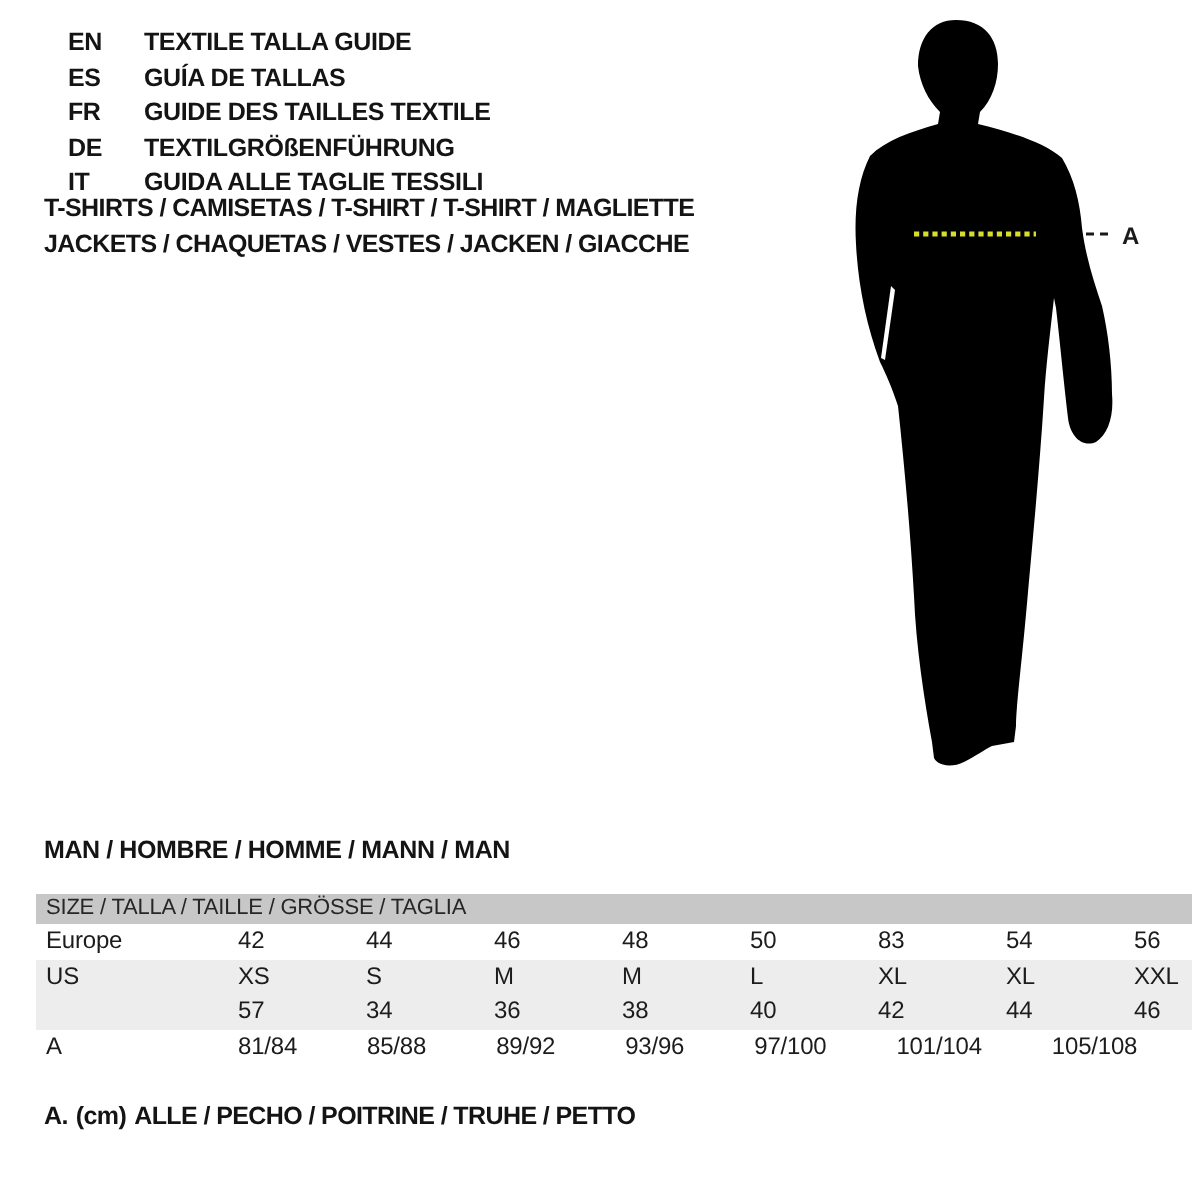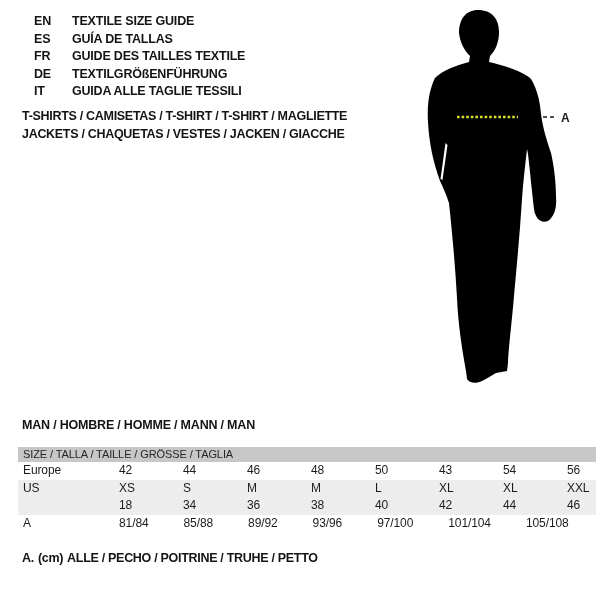--- a/index.html
+++ b/index.html
@@ -9,21 +9,21 @@
   }
   .abs{position:absolute;}
 
   
   .lang-list{left:22px;top:13px;}
   .lang-row{display:flex;height:17.5px;line-height:17.5px;
     font-size:12.5px;font-weight:700;letter-spacing:-0.2px;color:#141414;padding-left:12px;}
   .lang-code{width:38px;flex:0 0 38px;}
 
   
-  .category{left:22px;top:108px;font-size:12.5px;font-weight:700;
+  .category{left:22px;top:96px;font-size:12.5px;font-weight:700;
     letter-spacing:-0.3px;line-height:17.5px;color:#141414;white-space:nowrap;}
 
   
   .figure{left:370px;top:5px;width:210px;height:385px;}
   .figure svg{display:block;}
   .measure-a{font-family:"Liberation Sans",sans-serif;font-size:12px;font-weight:600;fill:#1a1a1a;}
 
   
   .man-title{left:22px;top:418px;font-size:12.5px;font-weight:700;
     letter-spacing:-0.2px;color:#141414;white-space:nowrap;}
@@ -43,21 +43,21 @@
     letter-spacing:-0.3px;color:#141414;white-space:nowrap;}
   .footnote .unit{font-weight:600;}
   .footnote span{margin-right:4px;}
 </style>
 </head>
 <body>
 
 <div class="abs lang-list">
   <div class="lang-row">
     <span class="lang-code">EN</span>
-    <span class="lang-label">TEXTILE SIZE GUIDE</span>
+    <span class="lang-label">TEXTILE TALLA GUIDE</span>
   </div>
   <div class="lang-row">
     <span class="lang-code">ES</span>
     <span class="lang-label">GUÍA DE TALLAS</span>
   </div>
   <div class="lang-row">
     <span class="lang-code">FR</span>
     <span class="lang-label">GUIDE DES TAILLES TEXTILE</span>
   </div>
   <div class="lang-row">
@@ -119,40 +119,40 @@
 <div class="abs size-table">
   <div class="thead">SIZE / TALLA / TAILLE / GRÖSSE / TAGLIA</div>
 
   <div class="trow">
     <span class="tlabel">Europe</span>
     <span class="tcell">42</span>
     <span class="tcell">44</span>
     <span class="tcell">46</span>
     <span class="tcell">48</span>
     <span class="tcell">50</span>
-    <span class="tcell">43</span>
+    <span class="tcell">83</span>
     <span class="tcell">54</span>
     <span class="tcell">56</span>
   </div>
 
   <div class="trow stripe">
     <span class="tlabel">US</span>
     <span class="tcell">XS</span>
     <span class="tcell">S</span>
     <span class="tcell">M</span>
     <span class="tcell">M</span>
     <span class="tcell">L</span>
     <span class="tcell">XL</span>
     <span class="tcell">XL</span>
     <span class="tcell">XXL</span>
   </div>
 
   <div class="trow stripe">
     <span class="tlabel"></span>
-    <span class="tcell">18</span>
+    <span class="tcell">57</span>
     <span class="tcell">34</span>
     <span class="tcell">36</span>
     <span class="tcell">38</span>
     <span class="tcell">40</span>
     <span class="tcell">42</span>
     <span class="tcell">44</span>
     <span class="tcell">46</span>
   </div>
 
   <div class="trow">

